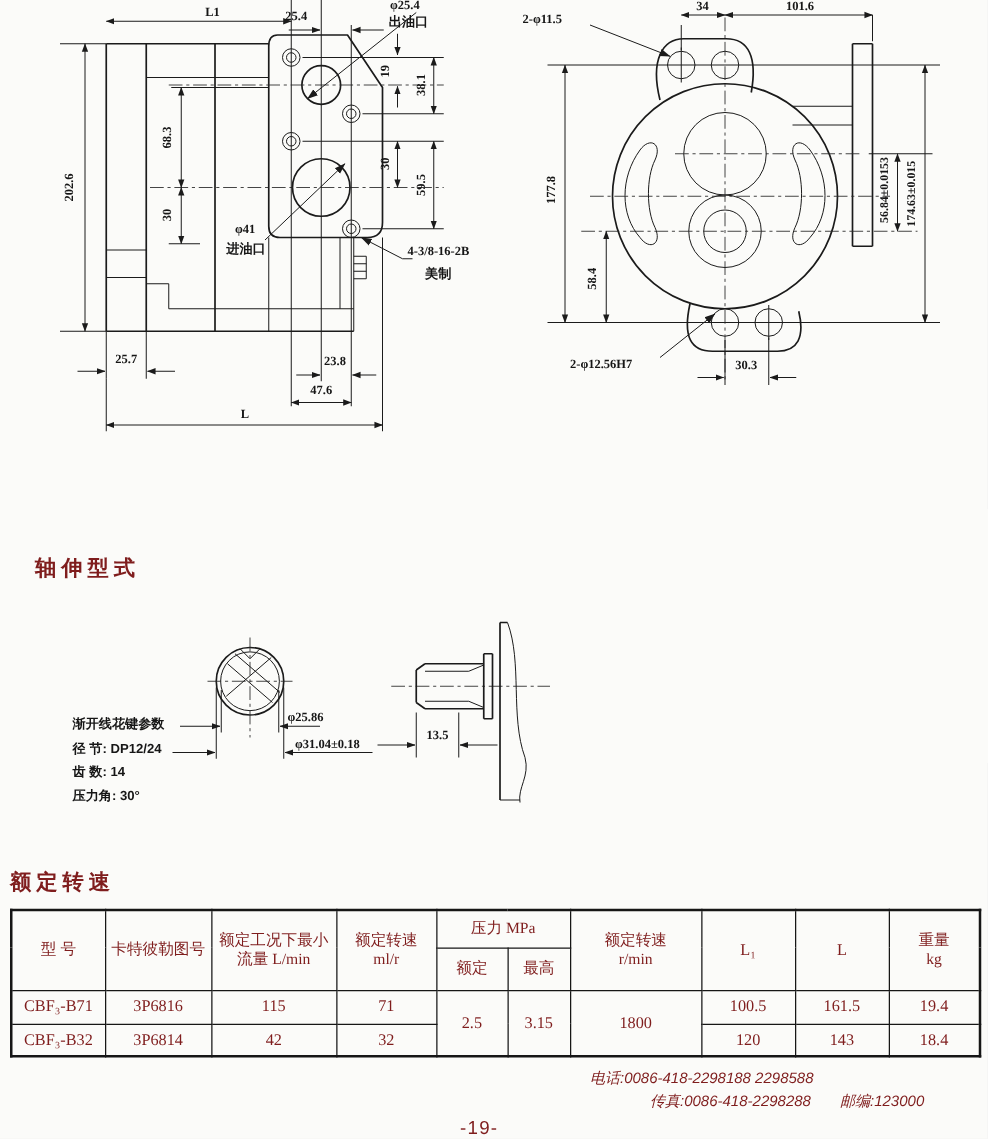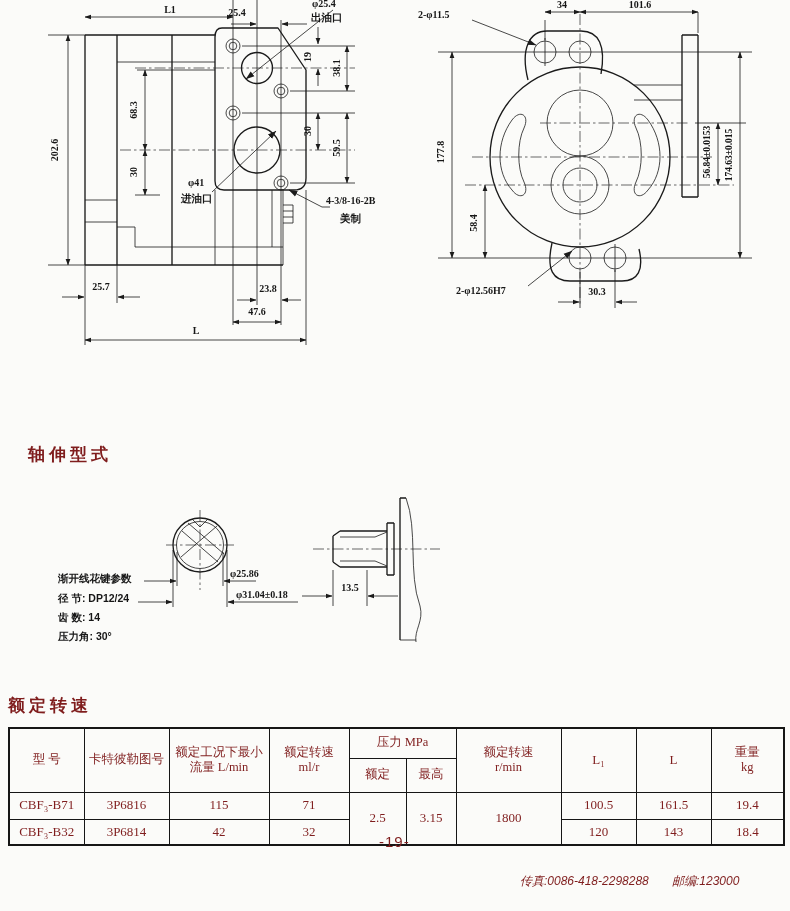--- a/index.html
+++ b/index.html
@@ -288,16 +288,17 @@
       <td>3P6814</td>
       <td>42</td>
       <td>32</td>
       <td>120</td>
       <td>143</td>
       <td>18.4</td>
     </tr>
   </tbody>
     </table>
 
-  <div class="footer" style="left:368px;top:833px;font-size:15px;font-style:normal;letter-spacing:1px;margin-left:11px;">-19-</div>
+  <div class="footer" style="left:368px;top:894px;font-size:15px;font-style:normal;letter-spacing:1px;">-19-</div>
+  <div class="footer" style="left:472px;top:854px;font-size:12px;">电话:0086-418-2298188    2298588</div>
   <div class="footer" style="left:520px;top:873px;font-size:12px;">传真:0086-418-2298288</div>
   <div class="footer" style="left:672px;top:873px;font-size:12px;">邮编:123000</div>
 </div>
 
 </body></html>

